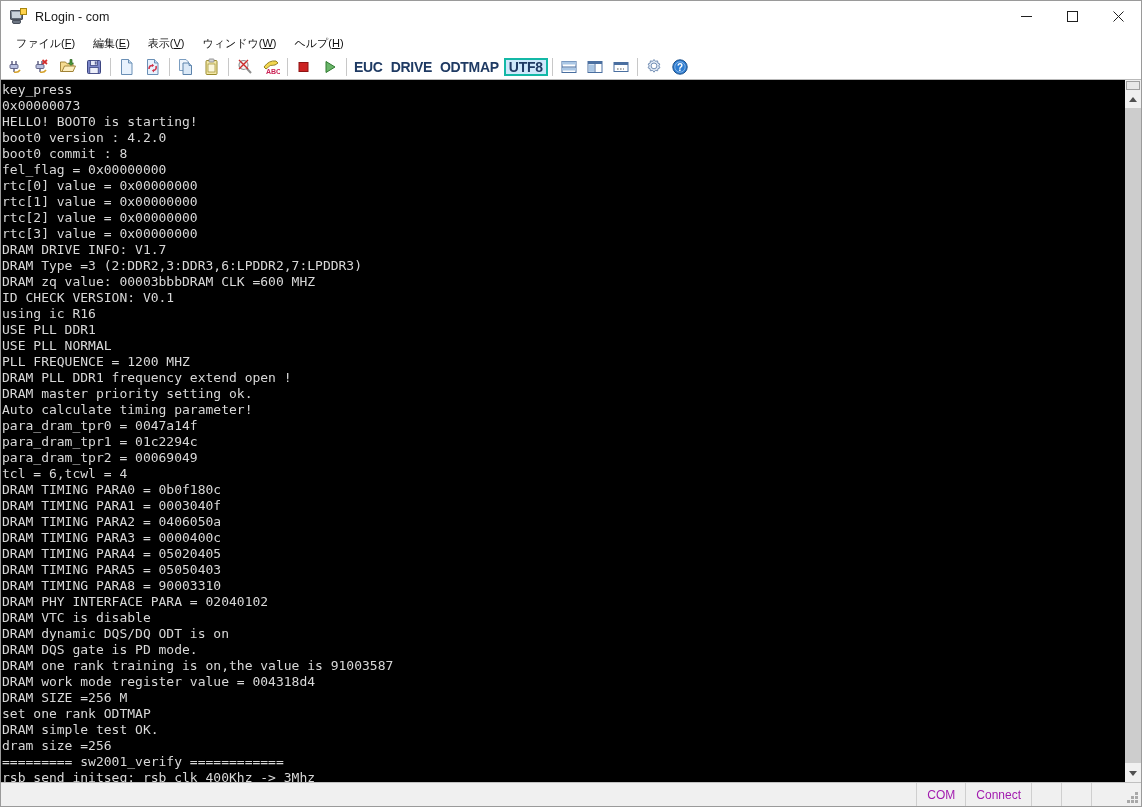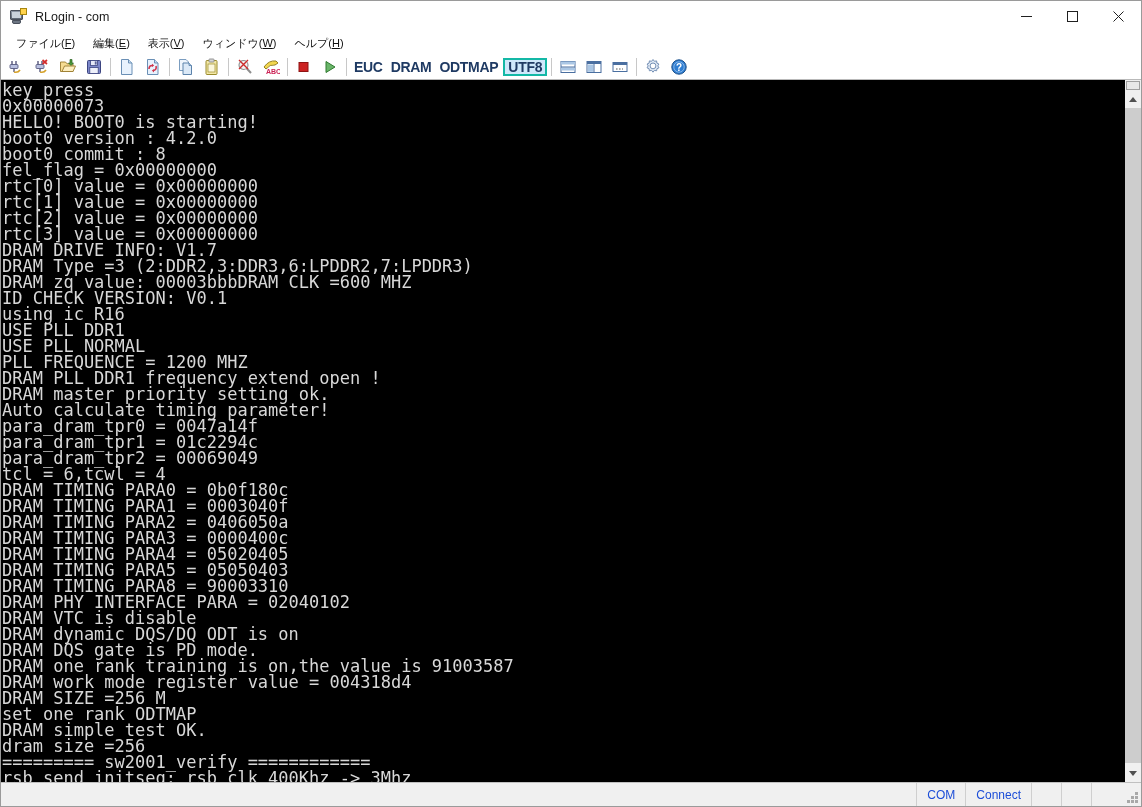--- a/index.html
+++ b/index.html
@@ -151,21 +151,21 @@
     background: #000000;
     position: relative;
     min-height: 0;
     overflow: hidden;
   }
   .term {
     flex: 1;
     background: #000000;
     color: #d8d8d8;
     font-family: "DejaVu Sans Mono", monospace;
-    font-size: 17px;
+    font-size: 13px;
     line-height: 16px;
     padding: 2px 0 0 1px;
     white-space: pre;
     overflow: hidden;
     letter-spacing: 0px;
   }
   .term-line { height: 16px; }
 
   
   .vscroll {
@@ -211,21 +211,21 @@
 
   
   .statusbar {
     height: 24px; min-height: 24px;
     background: #f0f0f0;
     border-top: 1px solid #c0c0c0;
     display: flex;
     align-items: stretch;
     justify-content: flex-end;
     font-size: 12px;
-    color: #1d4ed8;
+    color: #a21caf;
   }
   .status-cell {
     display: flex; align-items: center; justify-content: center;
     border-left: 1px solid #cfcfcf;
     padding: 0 10px;
     white-space: nowrap;
   }
   .status-cell.empty { width: 30px; padding: 0; }
   .status-grip {
     width: 20px;
@@ -389,21 +389,21 @@
 
     <div class="tb-btn">
       <svg width="18" height="18" viewBox="0 0 18 18">
         <path d="M5 3.5 L14 9 L5 14.5 Z" fill="#6ab56a" stroke="#2f7a2f" stroke-width="1"></path>
       </svg>
     </div>
 
     <div class="tb-sep"></div>
 
     <div class="enc-btn">EUC</div>
-    <div class="enc-btn">DRAM</div>
+    <div class="enc-btn">DRIVE</div>
     <div class="enc-btn">ODTMAP</div>
     <div class="enc-btn active">UTF8</div>
 
     <div class="tb-sep"></div>
 
     <div class="tb-btn">
       <svg width="18" height="18" viewBox="0 0 18 18">
         <rect x="2" y="3.5" width="14" height="11" fill="#ffffff" stroke="#4a6fa0" stroke-width="1"></rect>
         <rect x="2" y="3.5" width="14" height="3" fill="#aac6e4"></rect>
         <rect x="2" y="9.5" width="14" height="3" fill="#aac6e4"></rect>

